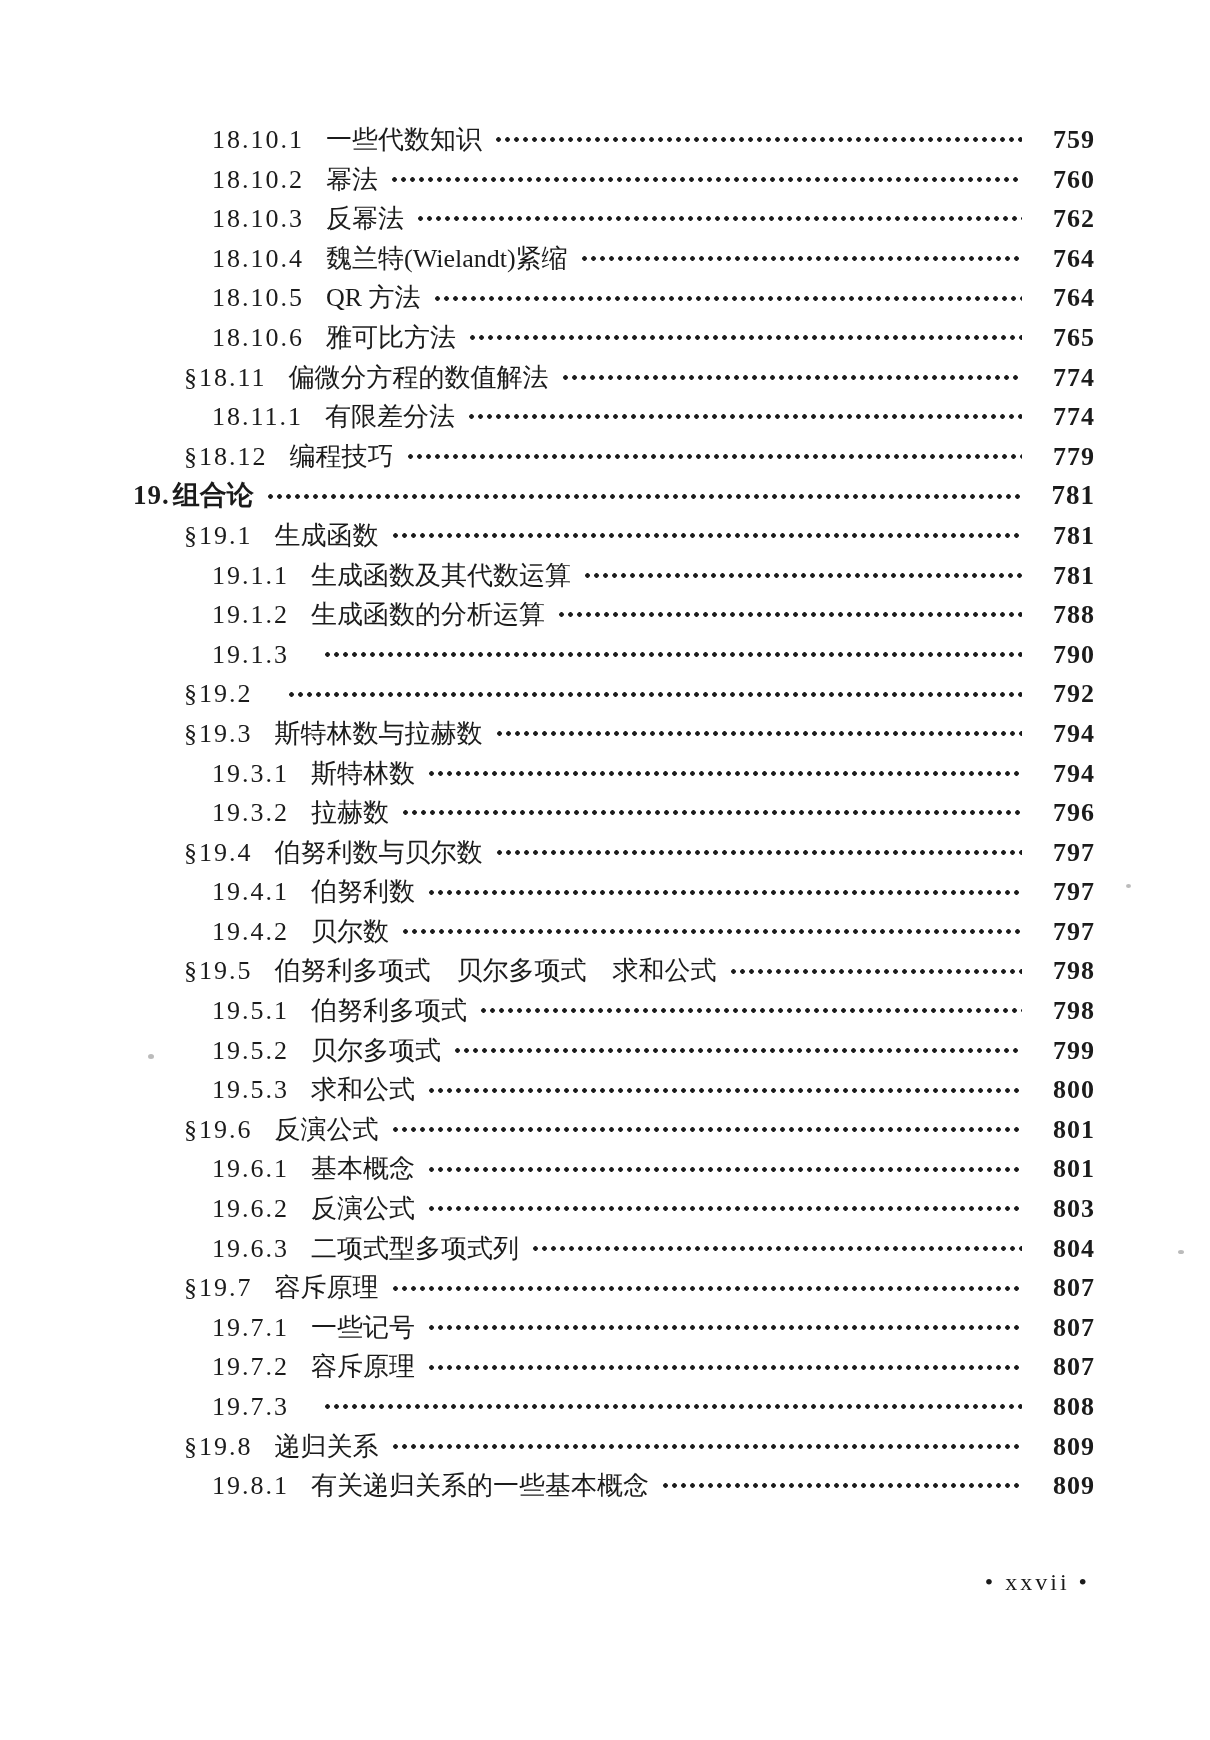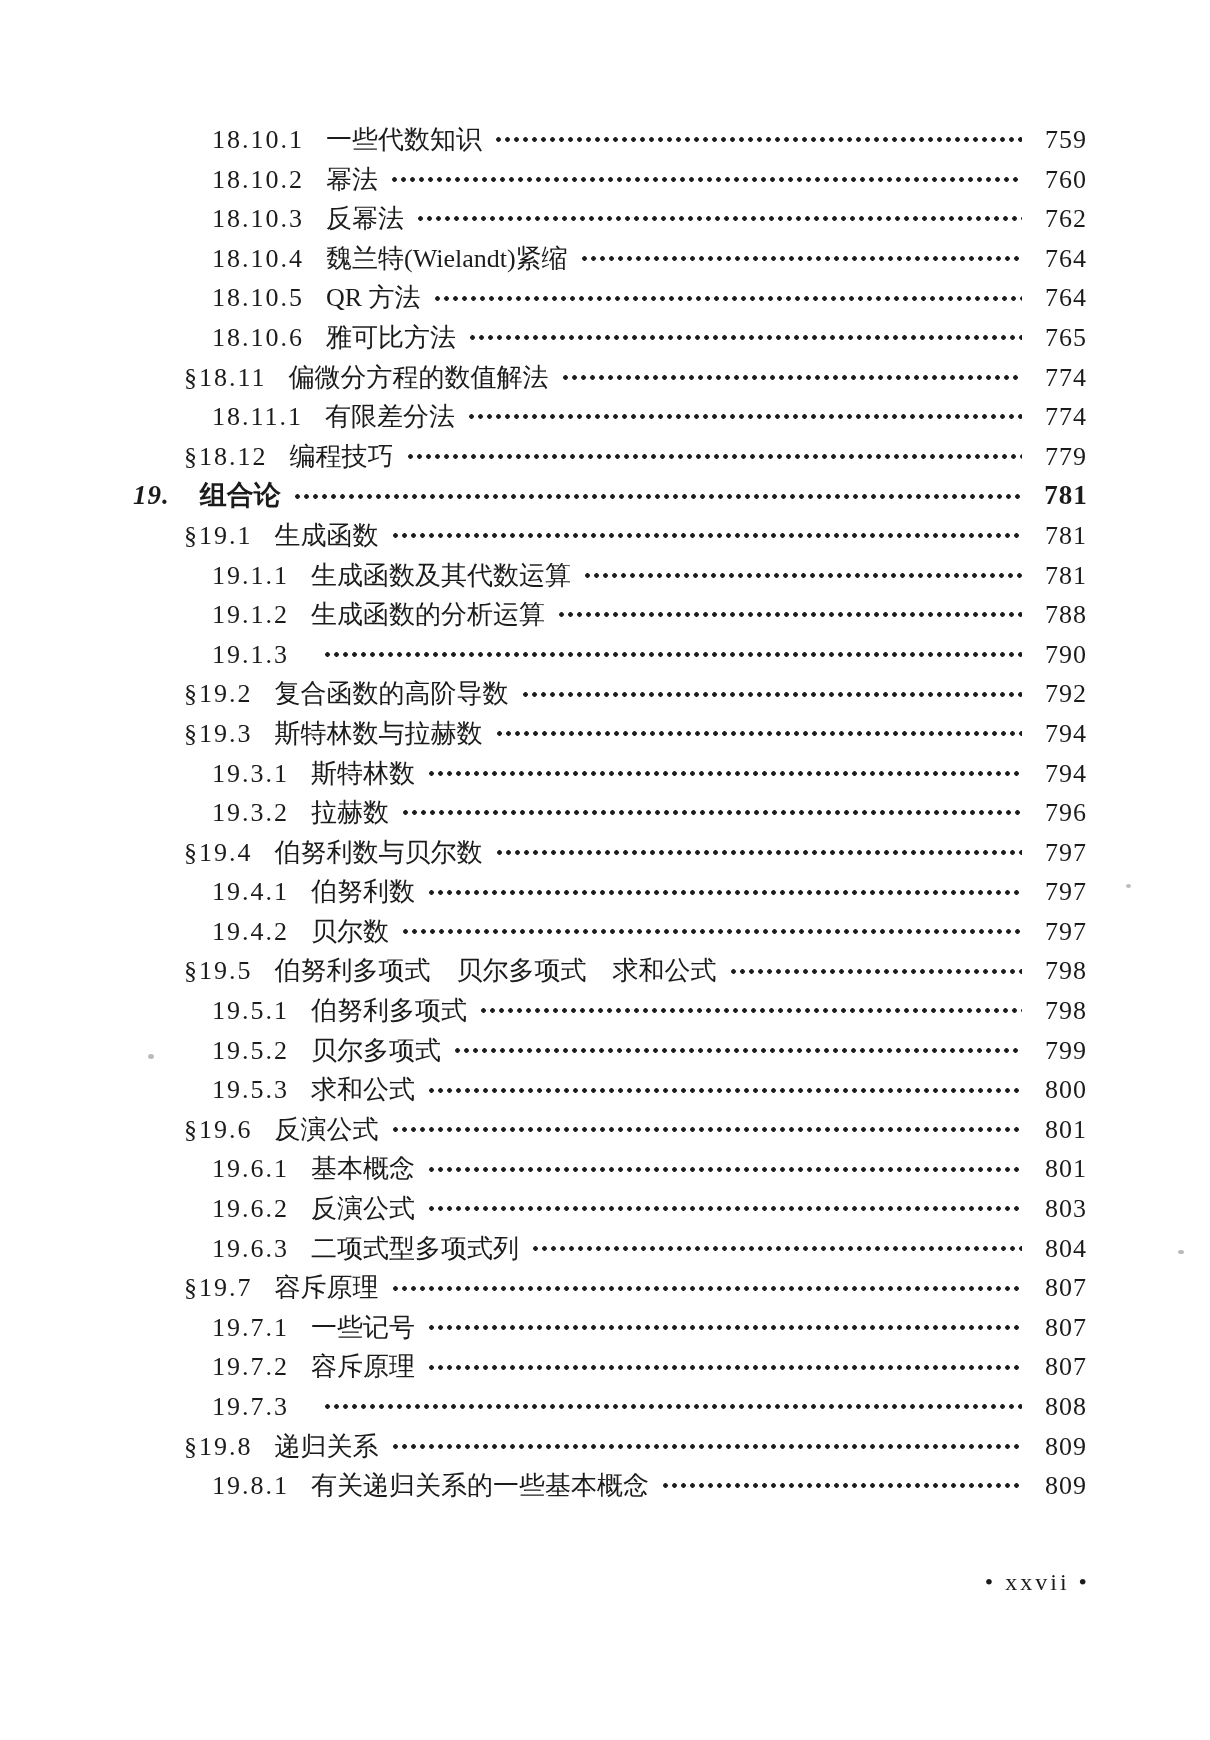--- a/index.html
+++ b/index.html
@@ -11,33 +11,33 @@
     font-family:"Liberation Serif","DejaVu Serif",serif;
     color:#1b1b1b;
     overflow:hidden;
   }
   .toc{position:absolute;top:120px;left:0;right:115px;}
   .row{display:flex;align-items:center;height:39.6px;font-size:26px;line-height:39.6px;}
   .row.lvl2{padding-left:212px;}
   .row.lvl1{padding-left:184px;}
   .row.lvl0{padding-left:133px;font-weight:bold;font-size:27px;}
   .num{letter-spacing:2px;margin-right:22px;white-space:nowrap;}
-  .lvl0 .num{margin-right:30px;letter-spacing:1px;font-style:italic;}
+  .lvl0 .num{margin-right:3px;letter-spacing:1px;}
   .title{white-space:nowrap;}
   .leader{
     flex:1 1 auto;
     align-self:stretch;
     margin:0 15px 0 12px;
     background-image:radial-gradient(circle,#1c1c1c 2px,rgba(0,0,0,0) 2.6px);
     background-size:9px 9px;
     background-repeat:repeat-x;
     background-position:left center;
     min-width:20px;
   }
-  .pagenum{min-width:58px;text-align:center;letter-spacing:1px;white-space:nowrap;}
+  .pagenum{min-width:58px;text-align:right;letter-spacing:1px;white-space:nowrap;font-weight:bold;}
   .footer{
     position:absolute;top:1569px;right:120px;
     font-size:24px;letter-spacing:3px;
   }
   .speck{position:absolute;background:rgba(60,60,60,.35);border-radius:50%;}
   .speck.s1{left:148px;top:1054px;width:6px;height:5px;}
   .speck.s2{left:1126px;top:884px;width:5px;height:4px;}
   .speck.s3{left:1178px;top:1250px;width:6px;height:4px;}
 </style>
 </head>
@@ -124,21 +124,20 @@
       <span class="leader"></span>
       <span class="pagenum">788</span>
     </div>
       <div class="row lvl2">
       <span class="num">19.1.3</span>
       <span class="leader"></span>
       <span class="pagenum">790</span>
     </div>
       <div class="row lvl1">
       <span class="num">§19.2</span>
-      <span class="title">复合函数的高阶导数</span>
       <span class="leader"></span>
       <span class="pagenum">792</span>
     </div>
       <div class="row lvl1">
       <span class="num">§19.3</span>
       <span class="title">斯特林数与拉赫数</span>
       <span class="leader"></span>
       <span class="pagenum">794</span>
     </div>
       <div class="row lvl2">

